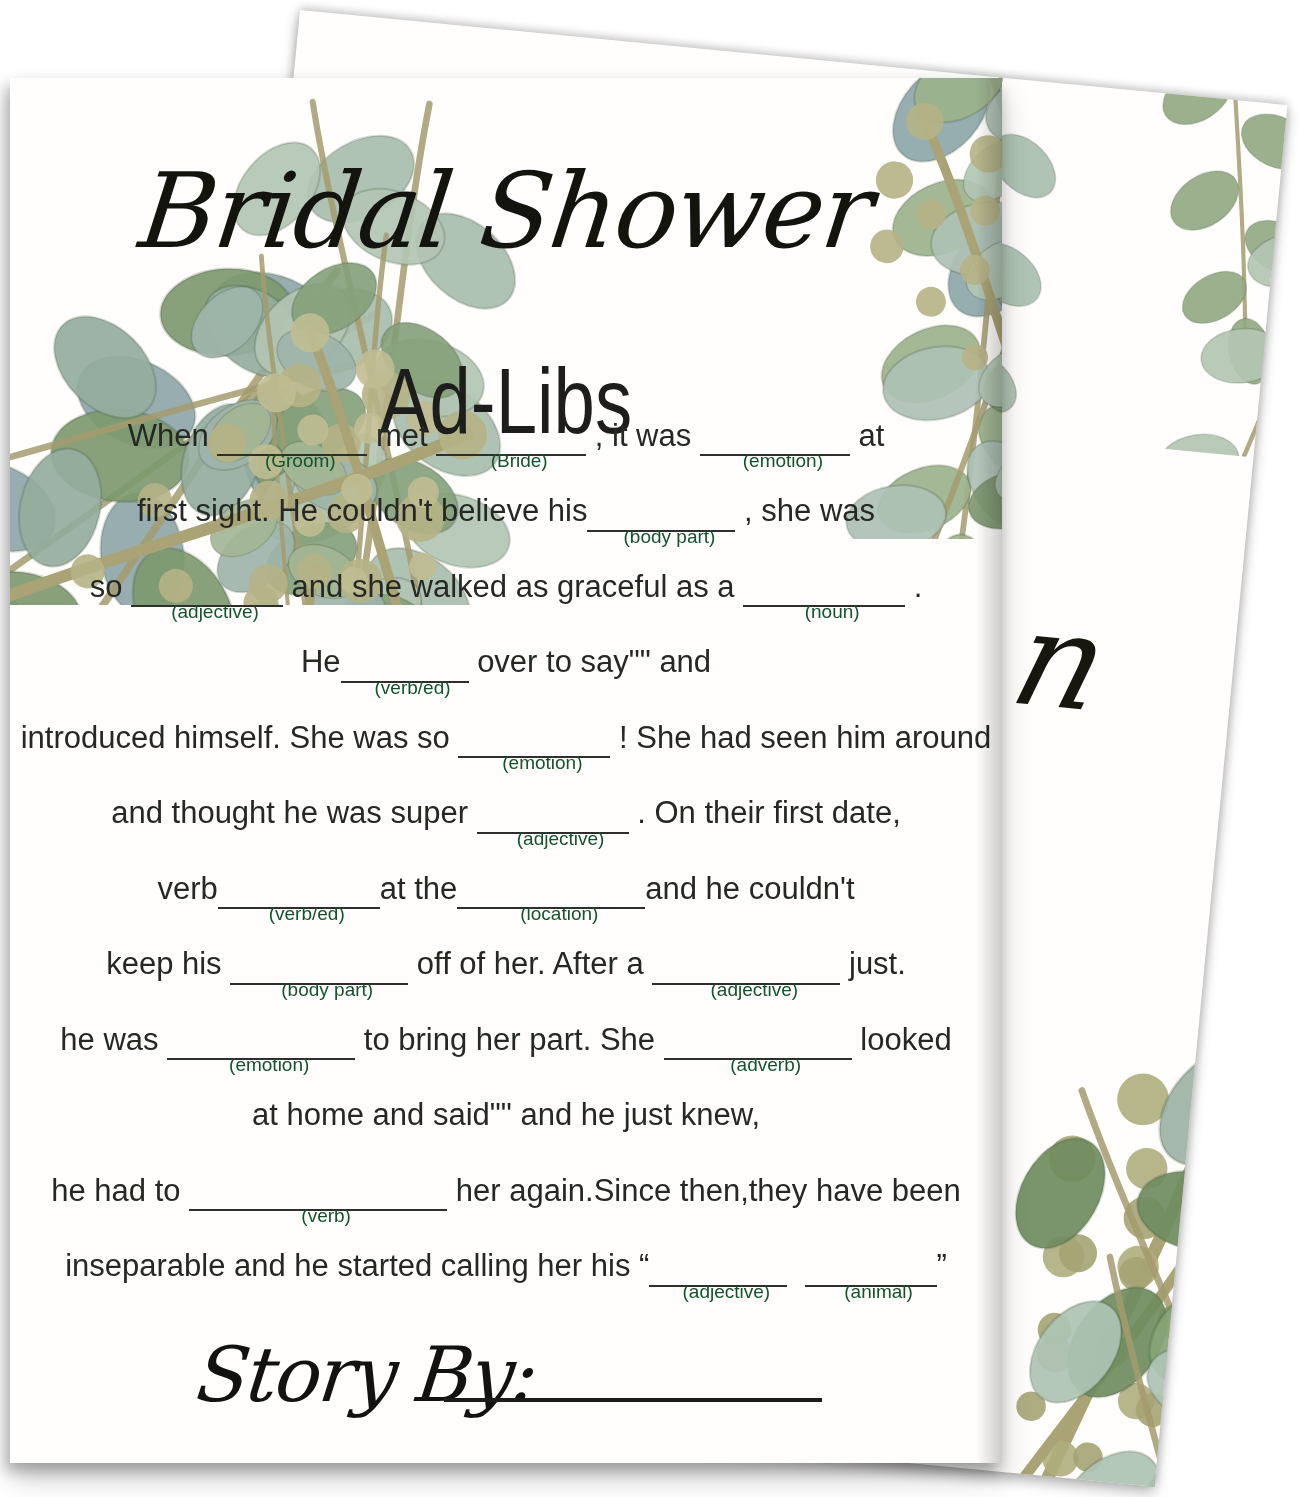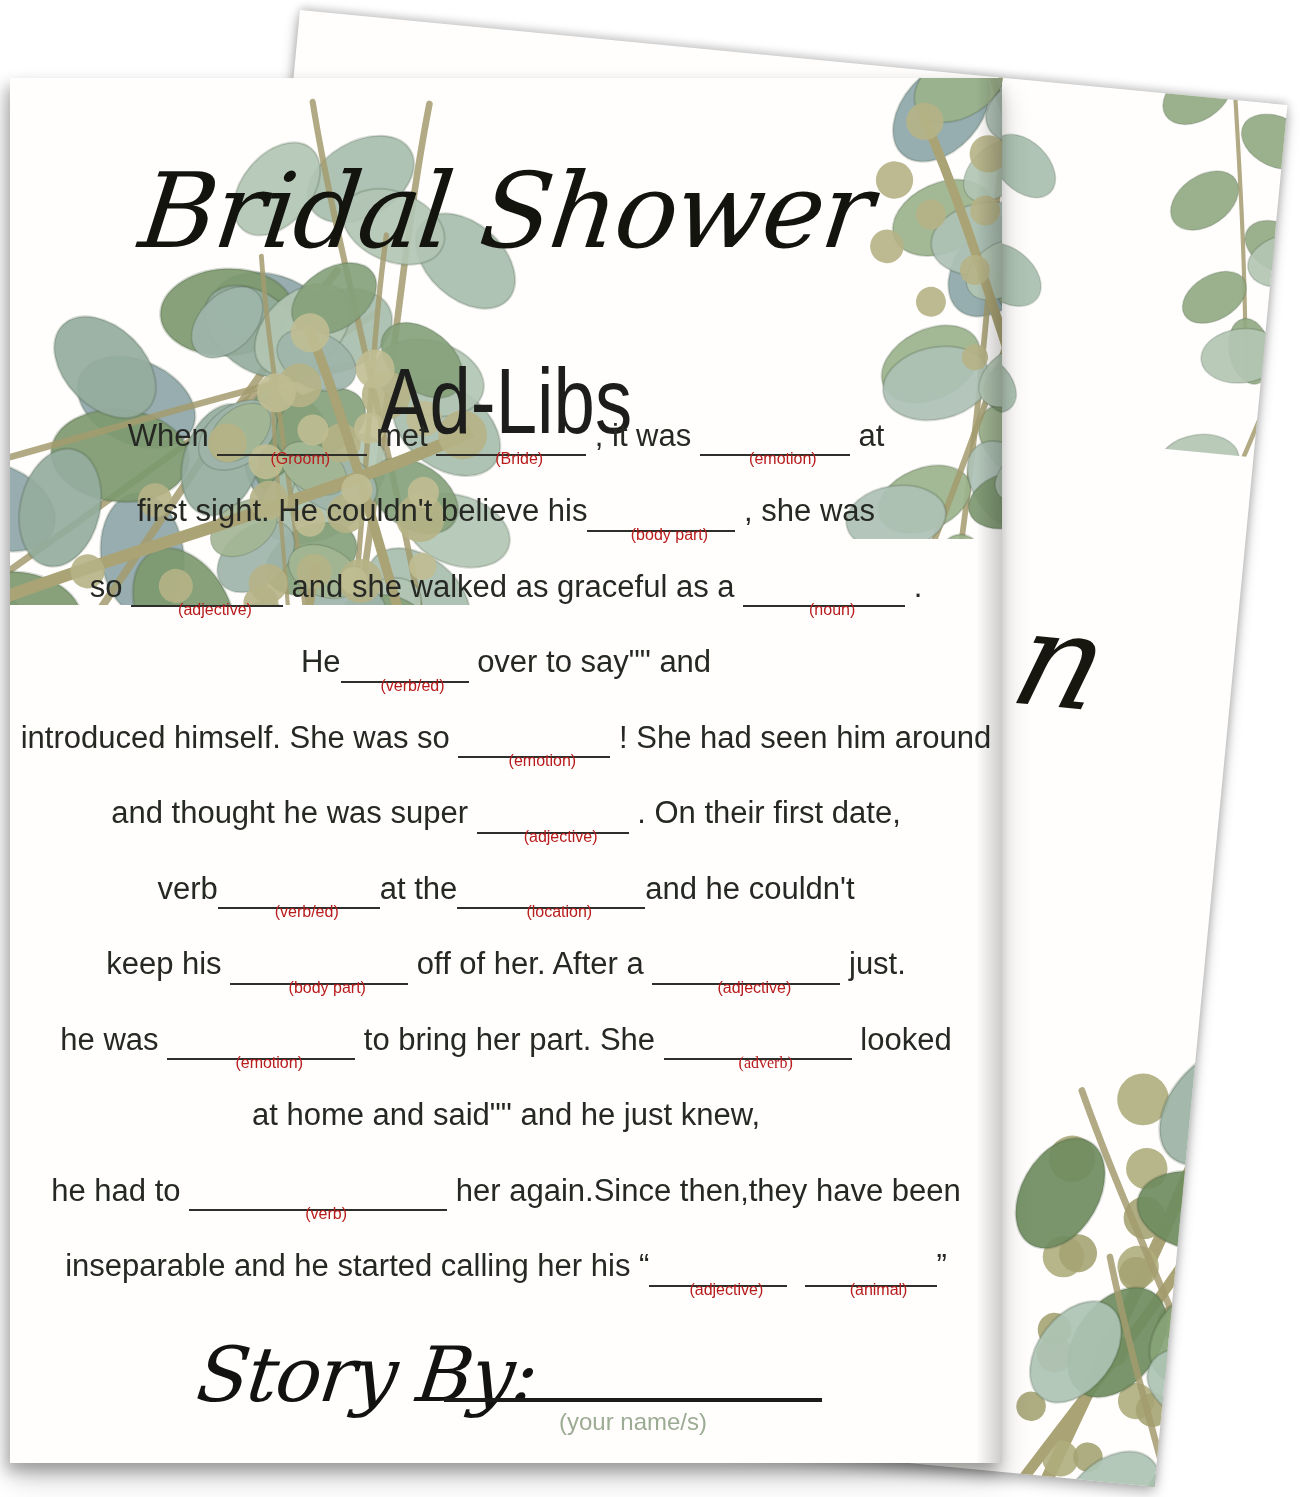--- a/index.html
+++ b/index.html
@@ -22,21 +22,21 @@
       font-size:93px;font-weight:300;color:#1d1e1b;transform:scaleX(.80);letter-spacing:0px;}
 
   
   .lines{position:absolute;left:0;right:0;top:333px;}
   .line{height:45px;margin-bottom:30.5px;display:flex;justify-content:center;
         align-items:flex-end;font-size:31px;color:#262823;}
   .seg-text{white-space:pre;line-height:1.3;}
   .seg-blank{position:relative;display:inline-block;height:40px;
              border-bottom:2px solid #2e2e2a;}
   .seg-label{position:absolute;left:50%;top:100%;margin-top:-4px;transform:translateX(-50%);
-             font-size:16px;color:#b91c1c;white-space:nowrap;padding-left:16px;}
+             font-size:19px;color:#14532d;white-space:nowrap;padding-left:16px;}
 
   
   .storyby-script{position:absolute;left:188px;top:1252px;
       font-family:"DejaVu Serif", serif;font-style:italic;font-size:76px;color:#121210;
       transform:skewX(-7deg);letter-spacing:-2px;white-space:nowrap;}
   .storyby-line{position:absolute;left:434px;top:1320px;width:378px;height:4px;background:#1b1b18;}
   .storyby-label{position:absolute;left:434px;top:1330px;width:378px;text-align:center;
       font-size:24px;color:#9cab93;}
 
   
@@ -223,21 +223,21 @@
             <span class="seg-label">(adjective)</span>
           </span>
           <span class="seg-text"> just.</span>
         </div>
         <div class="line">
           <span class="seg-text">he was </span>
           <span class="seg-blank" style="width: 188px;">
             <span class="seg-label">(emotion)</span>
           </span>
           <span class="seg-text"> to bring her part. She </span>
-          <span class="seg-blank" style="width: 188px; font-family: Liberation Serif, serif;">
+          <span class="seg-blank" style="width: 188px;">
             <span class="seg-label">(adverb)</span>
           </span>
           <span class="seg-text"> looked</span>
         </div>
         <div class="line">
           <span class="seg-text">at home and said"</span>
           <span class="seg-text">" and he just knew,</span>
         </div>
         <div class="line">
           <span class="seg-text">he had to </span>
@@ -254,18 +254,17 @@
           <span class="seg-text">  </span>
           <span class="seg-blank" style="width: 132px;">
             <span class="seg-label">(animal)</span>
           </span>
           <span class="seg-text">”</span>
         </div>
       </div>
 
     <div class="storyby-script">Story By:</div>
     <div class="storyby-line"></div>
-    <div class="storyby-label">(your name/s)</div>
 
     <div class="edge-shade"></div>
   </div>
 
 </div>
 
 </body></html>

